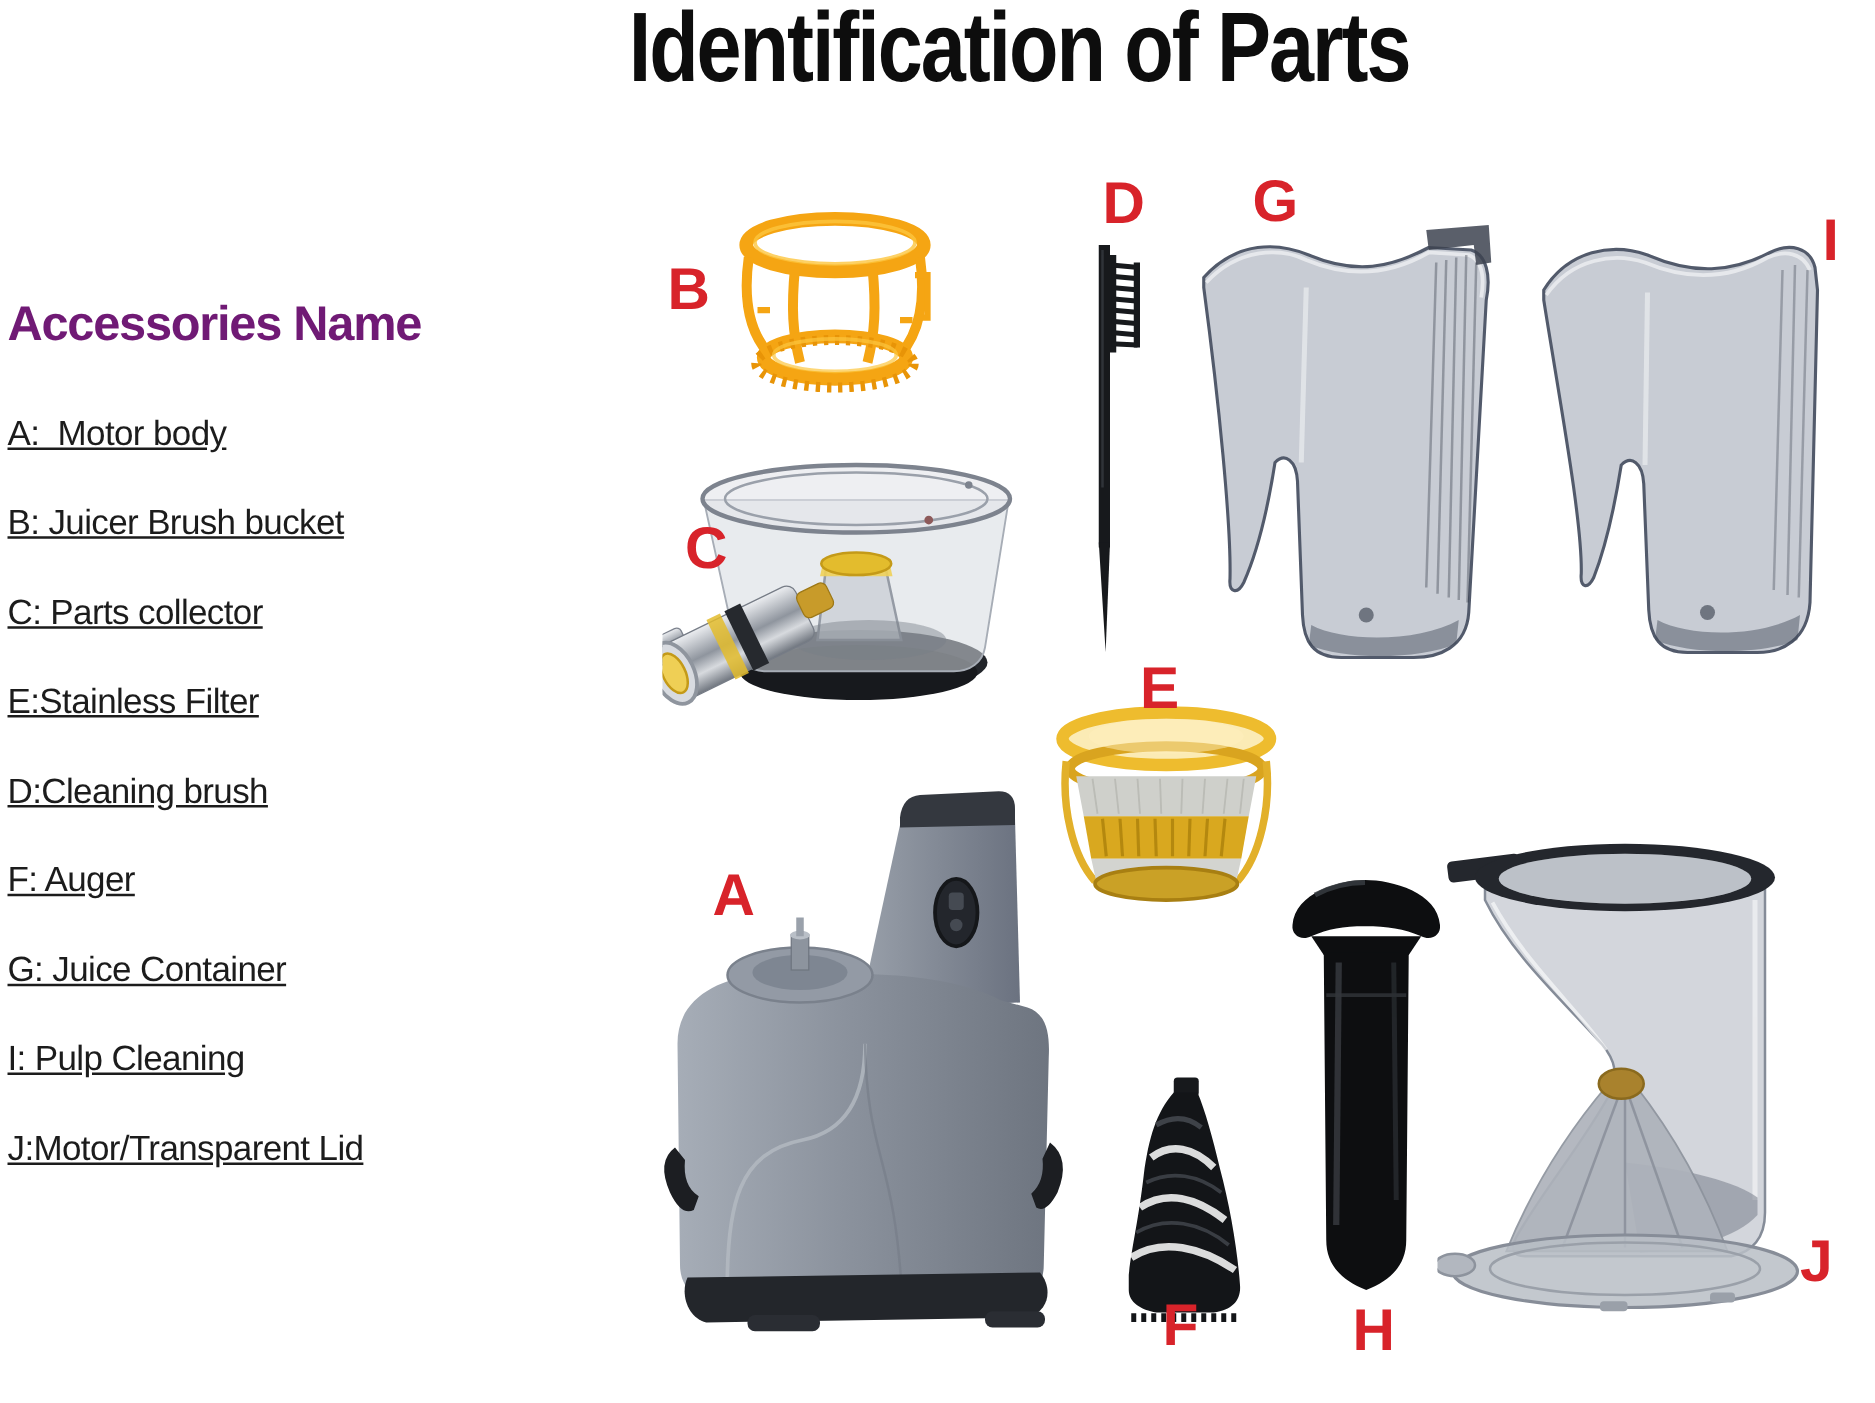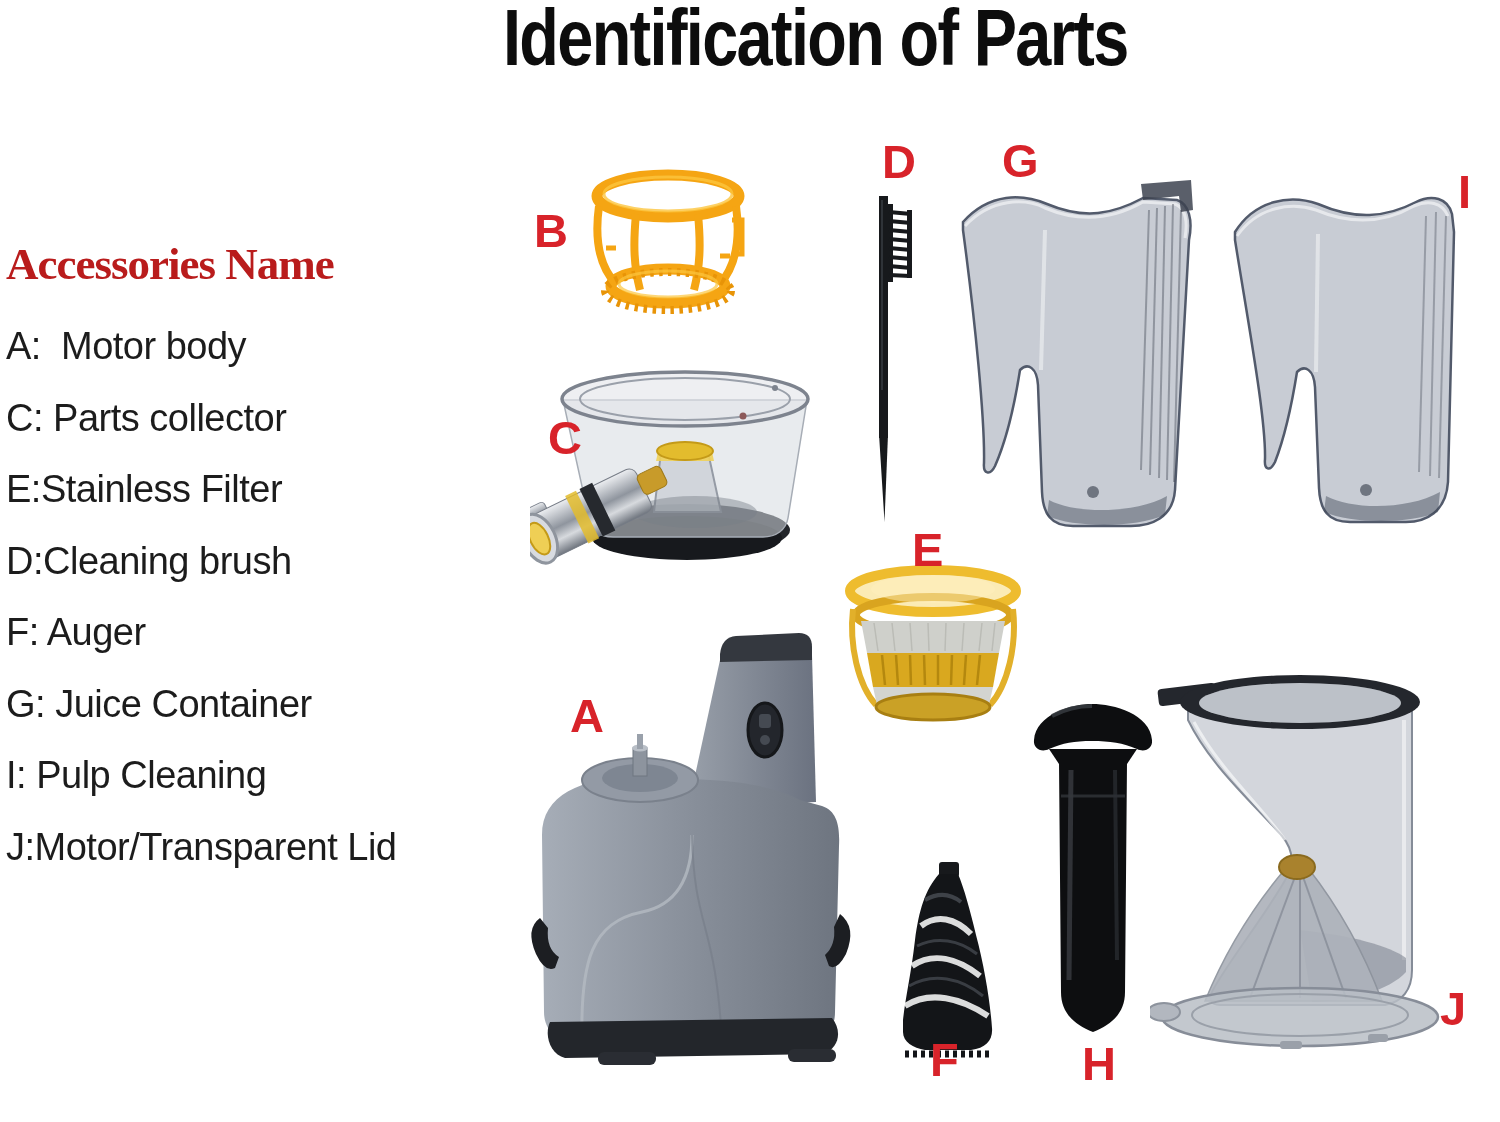--- a/index.html
+++ b/index.html
@@ -7,46 +7,46 @@
     position:relative;width:1500px;height:1122px;background:#ffffff;overflow:hidden;
     font-family:"Liberation Sans", sans-serif;color:#111;border-radius:27px;
   }
   .page-title{
     position:absolute;left:440px;top:-8px;width:700px;text-align:center;
     font-size:79px;font-weight:900;letter-spacing:-2px;color:#0d0d0d;
     transform:scaleX(0.82);transform-origin:50% 50%;
     font-stretch:condensed;white-space:nowrap;
   }
   .acc-heading{
-    position:absolute;left:6px;top:238px;font-size:45px;font-weight:700;color:#b91c1c;
+    position:absolute;left:6px;top:238px;font-size:39px;font-weight:700;color:#701a75;
     letter-spacing:-1px;
-    font-family:Liberation Serif, serif;
   }
   .acc-list{position:absolute;left:6px;top:311px;width:470px;}
   .acc-item{
-    height:71.5px;display:flex;align-items:center;font-size:38px;color:#1c1c1c;
-    white-space:pre;letter-spacing:-0.5px;
+    height:71.5px;display:flex;align-items:center;font-size:28px;color:#1c1c1c;
+    white-space:pre;letter-spacing:-0.5px;text-decoration:underline;
   }
   .part-label{
     position:absolute;font-size:47px;font-weight:600;color:#d8232a;line-height:1;
     font-family:"Liberation Sans", sans-serif;
   }
   .part{position:absolute;}
 </style>
 </head>
 <body>
 
 <div id="stage">
 
   <div class="page-title">Identification of Parts</div>
 
   <div class="acc-heading">Accessories Name</div>
 
   <div class="acc-list">
     <div class="acc-item">A:  Motor body</div>
+    <div class="acc-item">B: Juicer Brush bucket</div>
     <div class="acc-item">C: Parts collector</div>
     <div class="acc-item">E:Stainless Filter</div>
     <div class="acc-item">D:Cleaning brush</div>
     <div class="acc-item">F: Auger</div>
     <div class="acc-item">G: Juice Container</div>
     <div class="acc-item">I: Pulp Cleaning</div>
     <div class="acc-item">J:Motor/Transparent Lid</div>
   </div>
 
   <svg class="part" style="left:580px;top:160px;" width="175" height="170" viewBox="0 0 175 170">

